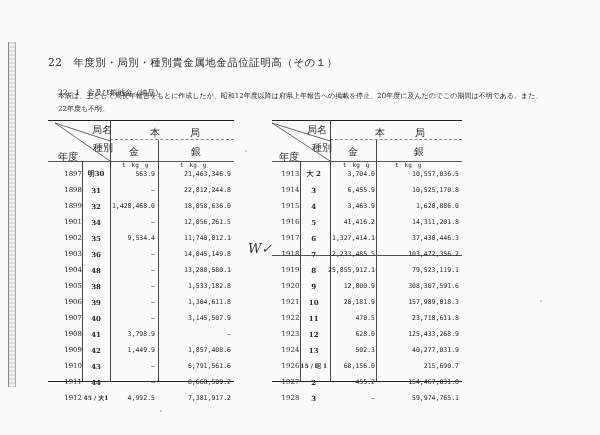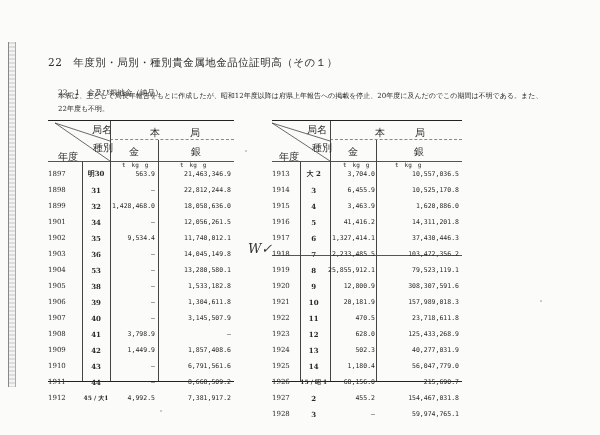--- a/index.html
+++ b/index.html
@@ -11,21 +11,21 @@
     border-left:1px solid #888; border-right:1px solid #aaa; background:repeating-linear-gradient(#ddd 0 2px,#f4f4f4 2px 4px); }
   .title { position:absolute; left:48px; top:56px; font-size:10.5px; letter-spacing:0.5px; }
   .subtitle { position:absolute; left:58px; top:88px; font-size:7.5px; }
   .note { position:absolute; left:58px; top:90px; width:490px; font-size:7px; line-height:13px; }
   .tbl { position:absolute; border-collapse:collapse; font-size:7px; }
   .tbl td { padding:0; height:16px; }
   .hdr { position:absolute; font-size:10px; }
   .rule { position:absolute; height:0; border-top:1.5px solid #222; }
   .rule.thin { border-top:1px solid #555; }
   .vline { position:absolute; width:0; border-left:1px solid #444; }
-  .year { text-align:left; }
+  .year { text-align:right; }
   .era { text-align:center;font-weight:bold; }
   .num { text-align:right; padding-right:3px !important; font-family:"DejaVu Sans Mono", monospace; font-size:6.5px; }
   .units { position:absolute; font-size:6px; font-family:"DejaVu Sans Mono", monospace; }
   .mark { position:absolute; left:248px; top:241px; font-size:13px; font-style:italic; color:#333; }
   .dot { position:absolute; width:2px; height:2px; background:#bbb; border-radius:1px; }
 </style>
 </head>
 <body>
 
 <div class="binding"></div>
@@ -94,21 +94,21 @@
           <td class="num">11,740,012.1</td>
         </tr>
       <tr>
           <td class="year">1903</td>
           <td class="era">36</td>
           <td class="num">—</td>
           <td class="num">14,045,149.8</td>
         </tr>
       <tr>
           <td class="year">1904</td>
-          <td class="era">53</td>
+          <td class="era">48</td>
           <td class="num">—</td>
           <td class="num">13,280,580.1</td>
         </tr>
       <tr>
           <td class="year">1905</td>
           <td class="era">38</td>
           <td class="num">—</td>
           <td class="num">1,533,182.8</td>
         </tr>
       <tr>
@@ -253,26 +253,20 @@
           <td class="num">628.0</td>
           <td class="num">125,433,268.9</td>
         </tr>
       <tr>
           <td class="year">1924</td>
           <td class="era">13</td>
           <td class="num">502.3</td>
           <td class="num">40,277,031.9</td>
         </tr>
       <tr>
-          <td class="year">1925</td>
-          <td class="era">14</td>
-          <td class="num">1,180.4</td>
-          <td class="num">56,047,779.0</td>
-        </tr>
-      <tr>
           <td class="year">1926</td>
           <td class="era" style="font-size:6px">15 / 昭 1</td>
           <td class="num">68,156.0</td>
           <td class="num">215,690.7</td>
         </tr>
       <tr>
           <td class="year">1927</td>
           <td class="era">2</td>
           <td class="num">455.2</td>
           <td class="num">154,467,031.8</td>

